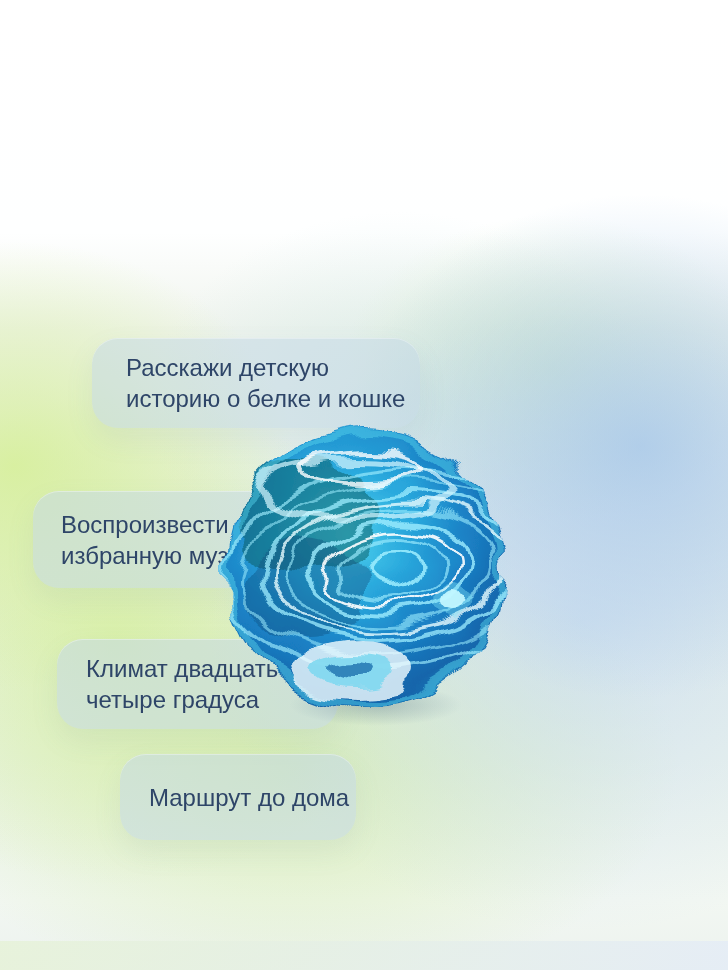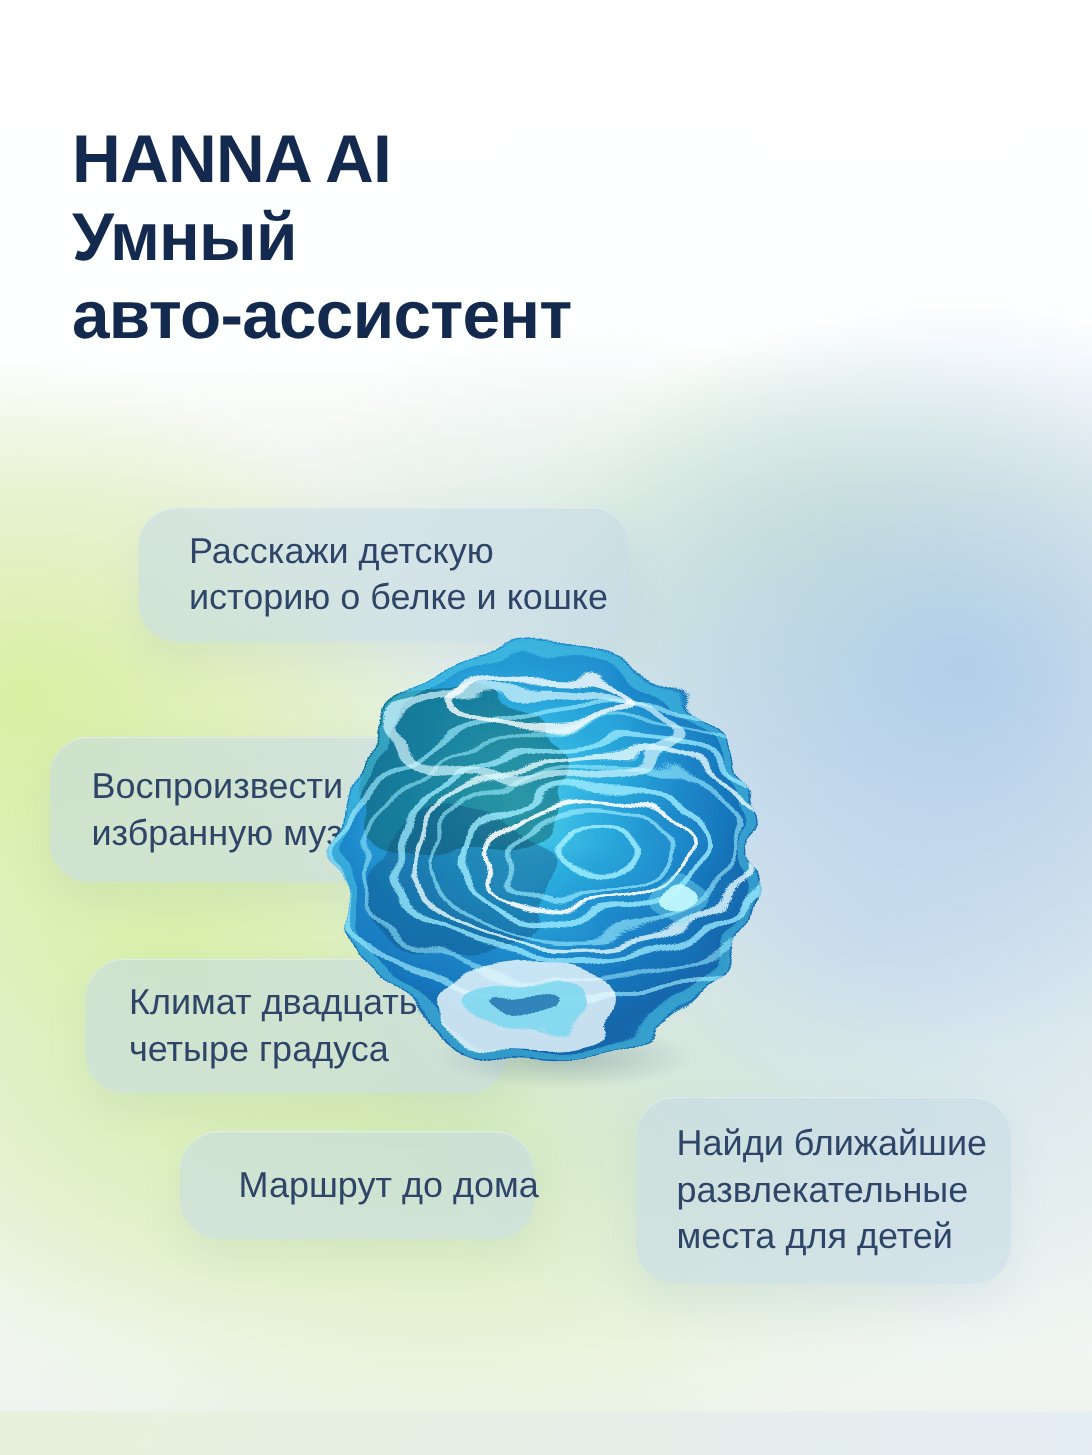--- a/index.html
+++ b/index.html
@@ -53,25 +53,20 @@
     position:absolute;left:0;top:941px;width:728px;height:29px;
     background:linear-gradient(90deg, rgba(230,242,216,.85), rgba(228,236,246,.85));
     z-index:5;
   }
 </style>
 </head>
 <body>
 
 <div class="stage">
 
-  <div class="title">
-    <span>HANNA AI</span>
-    <span>Умный</span>
-    <span>авто-ассистент</span>
-  </div>
 
   <div class="bubble z1" style="left:92px;top:338px;width:328px;height:90px;padding-left:34px;">
     <span class="line">Расскажи детскую</span>
     <span class="line">историю о белке и кошке</span>
   </div>
 
   <div class="bubble z1" style="left:33px;top:491px;width:285px;height:97px;padding-left:28px;">
     <span class="line">Воспроизвести</span>
     <span class="line">избранную музыку</span>
   </div>
@@ -124,24 +119,19 @@
         <ellipse cx="148" cy="252" rx="40" ry="16" fill="#7fd8ef" opacity="0.9"></ellipse>
         <ellipse cx="148" cy="252" rx="22" ry="8" fill="#1a6fae" opacity="0.8"></ellipse>
         <circle cx="245" cy="182" r="18" fill="#7fe4f7" opacity="0.4"></circle>
         <circle cx="245" cy="182" r="11" fill="#c2f7ff" opacity="0.95"></circle>
       </g>
     </g>
   </svg>
 
 
 
-  <div class="bubble z4" style="left:120px;top:754px;width:236px;height:72px;padding-left:39px;">
+  <div class="bubble z4" style="left:120px;top:754px;width:236px;height:86px;padding-left:29px;">
     <span class="line">Маршрут до дома</span>
   </div>
 
-  <div class="bubble z4" style="left:424px;top:731px;width:250px;height:125px;padding-left:27px;">
-    <span class="line">Найди ближайшие</span>
-    <span class="line">развлекательные</span>
-    <span class="line">места для детей</span>
-  </div>
 
   <div class="bottom-band"></div>
 </div>
 
 </body></html>

